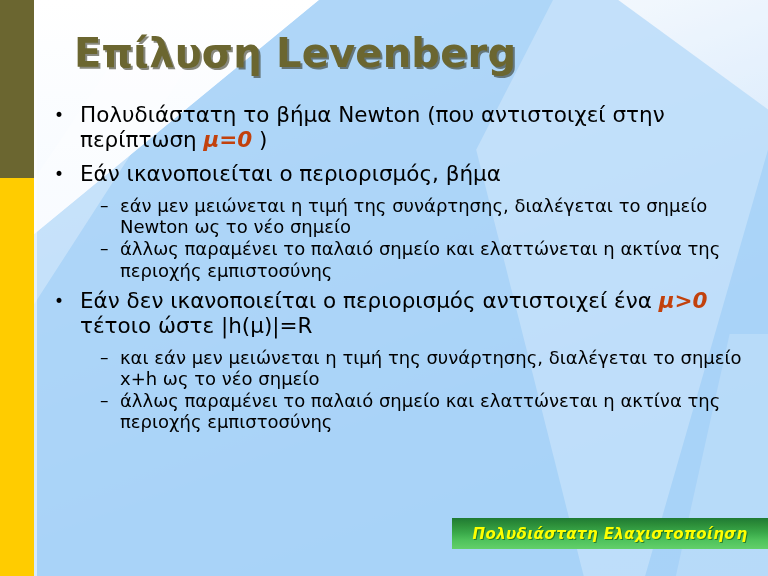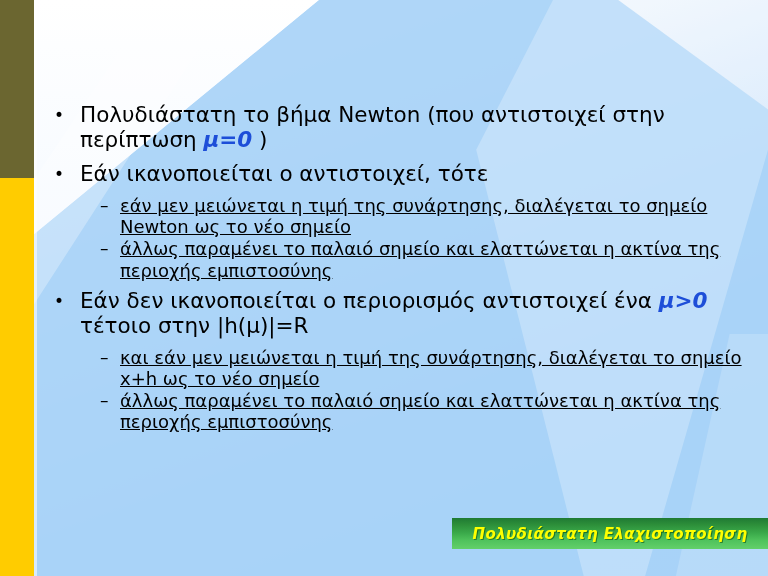--- a/index.html
+++ b/index.html
@@ -134,24 +134,24 @@
     font-size: 18px;
     line-height: 1.18;
     margin-left: 54px;
     margin-bottom: 1px;
   }
   .lvl2 .marker {
     flex: 0 0 20px;
     font-size: 17px;
     line-height: 1.2;
   }
-  .lvl2 .txt { flex: 1 1 auto; text-decoration: underline; }
+  .lvl2 .txt { flex: 1 1 auto; }
 
   .hl {
-    color: #1d4ed8;
+    color: #c2410c;
     font-weight: bold;
     font-style: italic;
   }
 
   .sp-a { height: 7px; }
   .sp-b { height: 6px; }
   .sp-c { height: 7px; }
 
   
   .footer {
@@ -189,52 +189,53 @@
   <div class="bg-poly"></div>
   <div class="bg-white-wedge"></div>
   <div class="bg-ribbon"></div>
   <div class="bg-chevron"></div>
   <div class="bg-chevron2"></div>
 
   <div class="stripe-olive"></div>
   <div class="stripe-yellow"></div>
   <div class="stripe-gap"></div>
 
+  <div class="title">Επίλυση Levenberg</div>
 
   <div class="body">
 
     <div class="lvl1">
       <span class="marker">•</span>
       <span class="txt"><span>Πολυδιάστατη το βήμα Newton (που αντιστοιχεί στην περίπτωση </span><span class="hl">μ=0</span><span> )</span></span>
     </div>
 
     <div class="sp-a"></div>
 
     <div class="lvl1">
       <span class="marker">•</span>
-      <span class="txt">Εάν ικανοποιείται ο αντιστοιχεί, τότε</span>
+      <span class="txt">Εάν ικανοποιείται ο περιορισμός, βήμα</span>
     </div>
 
     <div class="sp-b"></div>
 
     <div class="lvl2">
       <span class="marker">–</span>
       <span class="txt">εάν μεν μειώνεται η τιμή της συνάρτησης, διαλέγεται το σημείο Newton ως το νέο σημείο</span>
     </div>
 
     <div class="lvl2">
       <span class="marker">–</span>
       <span class="txt">άλλως παραμένει το παλαιό σημείο και ελαττώνεται η ακτίνα της περιοχής εμπιστοσύνης</span>
     </div>
 
     <div class="sp-c"></div>
 
     <div class="lvl1">
       <span class="marker">•</span>
-      <span class="txt"><span>Εάν δεν ικανοποιείται ο περιορισμός αντιστοιχεί ένα </span><span class="hl">μ&gt;0</span><span>  τέτοιο στην |h(μ)|=R</span></span>
+      <span class="txt"><span>Εάν δεν ικανοποιείται ο περιορισμός αντιστοιχεί ένα </span><span class="hl">μ&gt;0</span><span>  τέτοιο ώστε |h(μ)|=R</span></span>
     </div>
 
     <div class="sp-b"></div>
 
     <div class="lvl2">
       <span class="marker">–</span>
       <span class="txt">και εάν μεν μειώνεται η τιμή της συνάρτησης, διαλέγεται το σημείο x+h ως το νέο σημείο</span>
     </div>
 
     <div class="lvl2">

